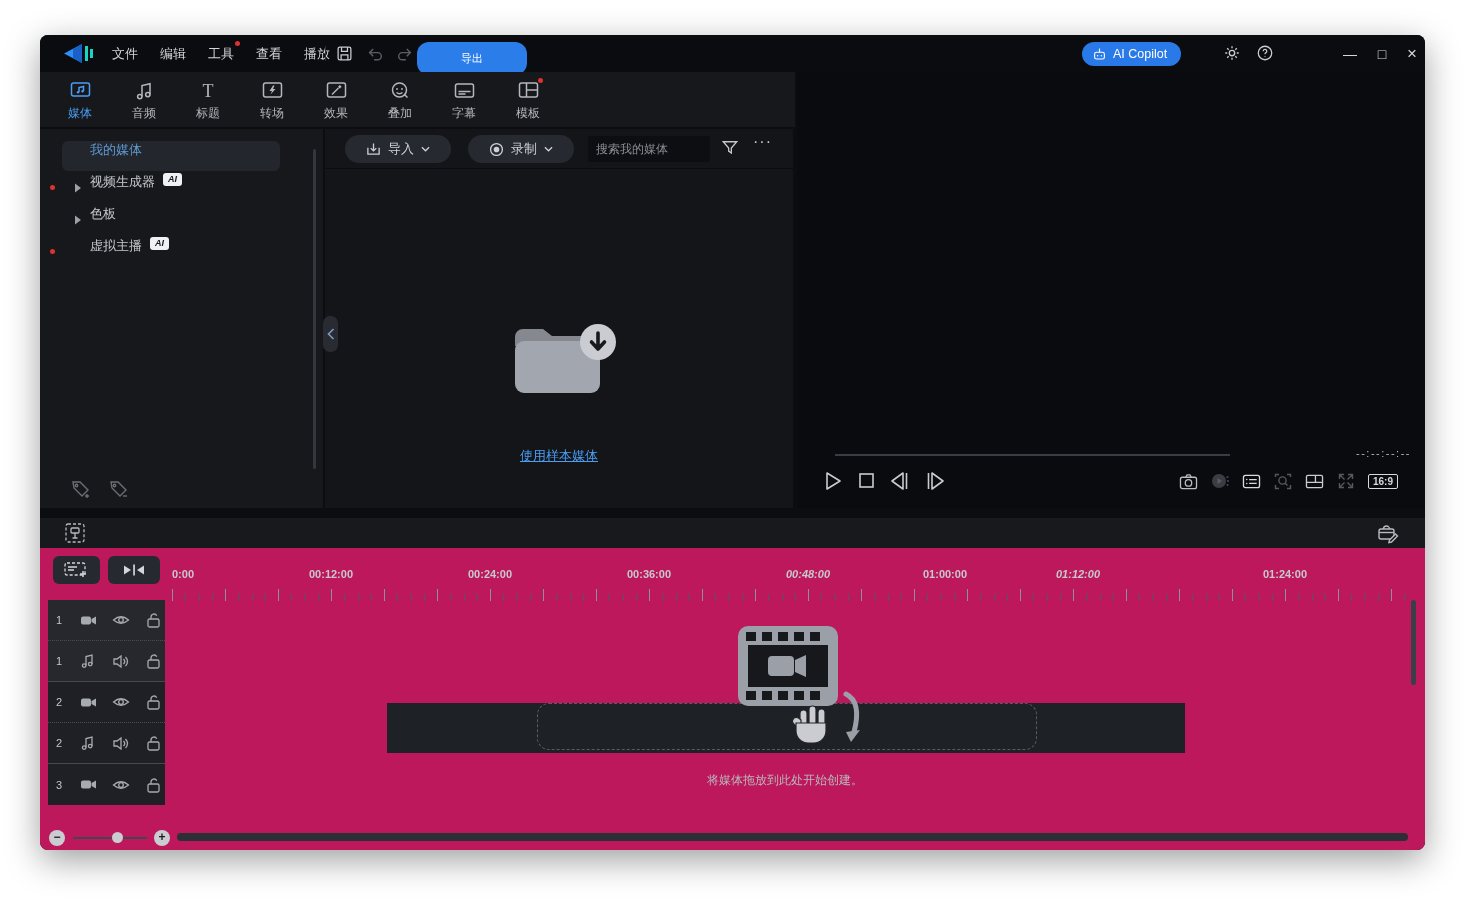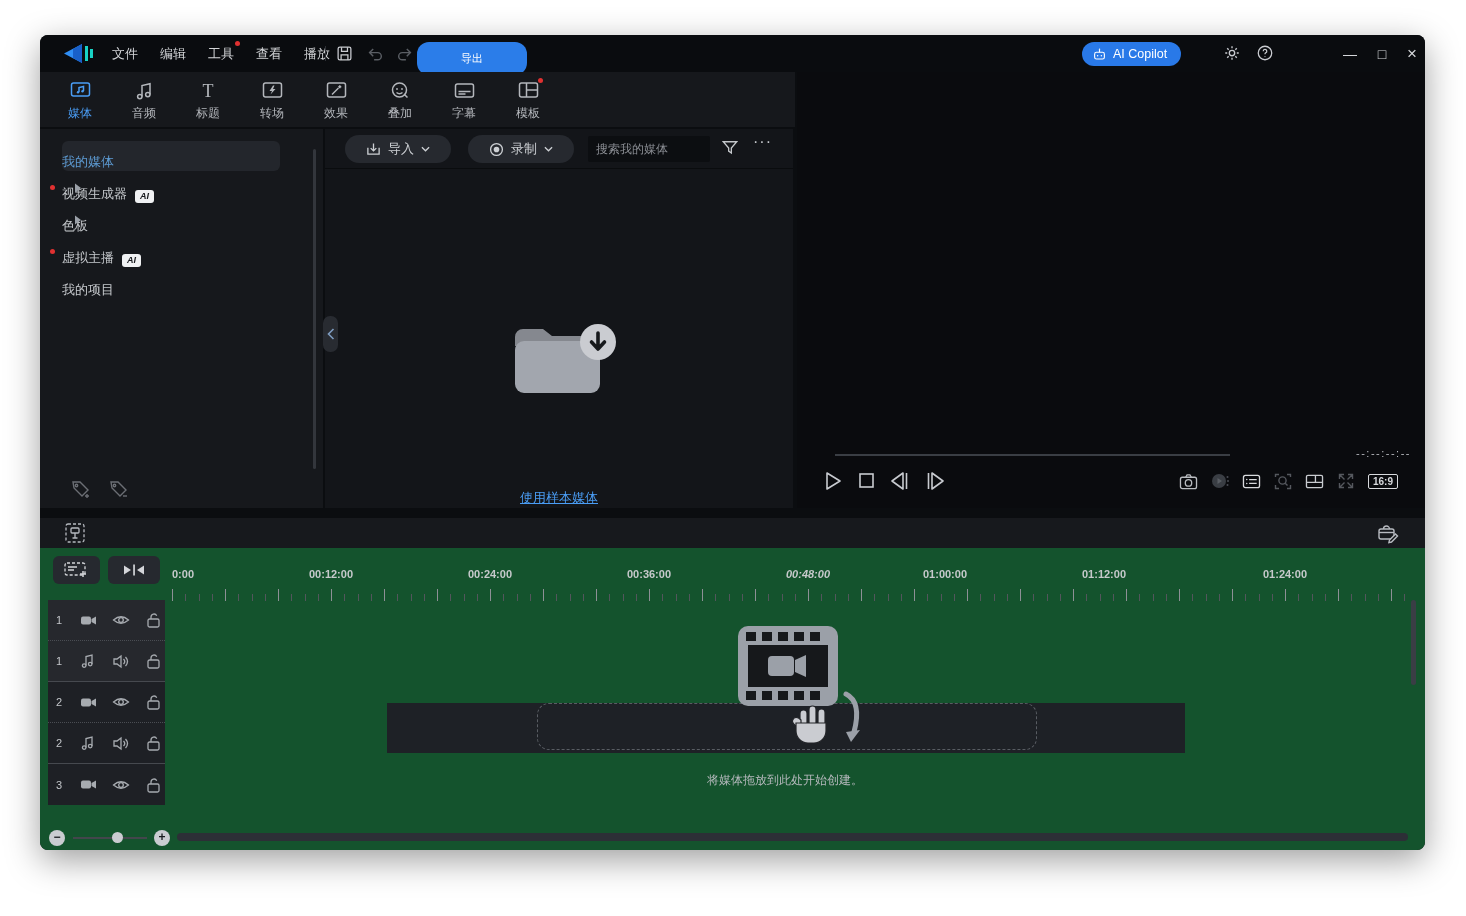--- a/index.html
+++ b/index.html
@@ -31,22 +31,22 @@
             display:flex; padding-left:8px; }
   .tab { width:64px; display:flex; flex-direction:column; align-items:center; justify-content:center; gap:4px;
          padding-top:3px; color:#b4b7bc; }
   .tab .tlabel { font-size:12px; }
   .tab.active { color:#4a9df5; }
   .ticon { position:relative; height:20px; display:flex; align-items:center; justify-content:center; }
   .ticon .dot { position:absolute; right:-4px; top:-3px; width:5px; height:5px; border-radius:50%; background:#e03131; }
 
   
   .sidebar { position:absolute; left:0; top:94px; width:283px; height:379px; background:#16181c; }
-  .side-item { position:absolute; left:22px; width:218px; height:30px; display:flex; align-items:flex-end;
-               border-radius:6px; color:#c6c9cd; font-size:13px; }
+  .side-item { position:absolute; left:22px; width:218px; height:30px; display:flex; align-items:flex-start;
+               border-radius:6px; color:#c6c9cd; font-size:13px; padding-left:28px; }
   .side-item.selected { background:#23262c; color:#5d9bd3; }
   .side-arrow { position:absolute; left:12px; top:10px; color:#9fa; color:#9aa0a8; }
   .red-dot { position:absolute; left:10px; width:5px; height:5px; border-radius:50%; background:#e03131; }
   .ai-badge { margin-left:8px; background:#f0f1f3; color:#17191d; font-style:italic; font-weight:bold;
               font-size:9px; line-height:13px; padding:0 5px; border-radius:3px; }
   .side-scrollbar { position:absolute; left:273px; top:20px; width:3px; height:320px; background:#33363c; border-radius:2px; }
   .tag-ico { position:absolute; top:349px; color:#6b6e74; }
 
   
   .mediapanel { position:absolute; left:285px; top:94px; width:468px; height:379px; background:#131519; }
@@ -67,21 +67,21 @@
   .preview { position:absolute; left:757px; top:37px; width:628px; height:436px; background:#0a0b0e; }
   .progress { position:absolute; left:38px; top:382px; width:395px; height:2px; background:#3a3e44; }
   .timecode { position:absolute; right:14px; top:375px; color:#b6b9be; font-size:11px; letter-spacing:1.5px; }
   .transport { position:absolute; left:26px; top:398px; display:flex; gap:13px; color:#c8cbd0; }
   .pv-icons { position:absolute; left:382px; top:400px; display:flex; gap:13px; align-items:center; }
   .ratio-box { border:1px solid #d8dadd; color:#d8dadd; font-size:10px; font-weight:bold;
                padding:1px 4px; border-radius:2px; }
 
   
   .tl-header { position:absolute; left:0; top:483px; width:1385px; height:30px; background:#17191d; }
-  .tlbody { position:absolute; left:0; top:513px; width:1385px; height:302px; background:#14532d; }
+  .tlbody { position:absolute; left:0; top:513px; width:1385px; height:302px; background:#be185d; }
   .tl-btn { position:absolute; top:8px; height:28px; border-radius:6px; background:#26292f;
             display:flex; align-items:center; justify-content:center; color:#d3d5d9; }
   .rlabel { position:absolute; top:20px; font-size:11px; font-weight:bold; color:#c6c9cb; white-space:nowrap; }
   .rlabel.c { transform:translateX(-50%); }
   #ruler-ticks { position:absolute; left:132px; top:40px; height:13px; width:1245px; }
   .tick { position:absolute; bottom:0; width:1px; background:#53565c; height:7px; }
   .tick.tall { background:#8d9096; height:12px; }
   .trow { position:absolute; left:8px; width:117px; height:41px; display:grid;
           grid-template-columns:24px 32px 34px 27px; align-items:center; padding-left:8px; color:#a7abb0; }
   .trow.light { background:#26282d; }
@@ -270,23 +270,20 @@
             <polygon points="1,0.5 7,5 1,9.5" fill="#9aa0a8"></polygon>
           </svg>
       </span>
       <span>色板</span>
     </div>
     <i class="red-dot" style="top:120px;"></i>
     <div class="side-item" style="top:108px;">
       <span>虚拟主播</span>
       <span class="ai-badge">AI</span>
     </div>
-    <div class="side-item" style="top:140px;">
-      <span>我的项目</span>
-    </div>
     <div class="side-scrollbar"></div>
     <span class="tag-ico" style="left:30px;">
       <svg width="24" height="22" viewBox="0 0 24 22" fill="none" stroke="currentColor" stroke-width="1.4">
         <path d="M3 4 h7 l8 8 -6 6 -8 -8 z"></path>
           <circle cx="6.5" cy="7.5" r="1.2"></circle>
         <path d="M17 16 v4 M15 18 h4"></path>
       </svg>
     </span>
     <span class="tag-ico" style="left:68px;">
       <svg width="24" height="22" viewBox="0 0 24 22" fill="none" stroke="currentColor" stroke-width="1.4">
@@ -341,21 +338,21 @@
         </svg>
     </div>
     <div class="abs" style="left:180px;top:188px;">
       <svg width="114" height="88" viewBox="0 0 114 88">
         <path d="M10 20 a8 8 0 0 1 8-8 h20 l9 7 h30 a8 8 0 0 1 8 8 v2 H10 z" fill="#85888f"></path>
         <rect x="10" y="24" width="85" height="52" rx="9" fill="#a2a6ae"></rect>
         <circle cx="93" cy="25" r="18" fill="#caccd1"></circle>
         <path d="M93 16 v14 M86.5 25 l6.5 7 6.5 -7" stroke="#17191c" stroke-width="3.6" fill="none" stroke-linecap="round" stroke-linejoin="round"></path>
       </svg>
     </div>
-    <div class="mp-link" style="top:318px;margin-top:42px;">使用样本媒体</div>
+    <div class="mp-link" style="top:318px;">使用样本媒体</div>
   </div>
 
   <div class="preview">
     <div class="progress"></div>
     <div class="timecode">--:--:--:--</div>
     <div class="transport">
       <span>
         <svg width="20" height="22" viewBox="0 0 20 22" fill="none" stroke="currentColor" stroke-width="1.6" stroke-linejoin="round">
             <polygon points="4,3 17,11 4,19"></polygon>
           </svg>
@@ -459,21 +456,21 @@
       </svg>
     </div>
 
     <div>
       <span class="rlabel" style="left:132px;">0:00</span>
       <span class="rlabel c" style="left:291px;">00:12:00</span>
       <span class="rlabel c" style="left:450px;">00:24:00</span>
       <span class="rlabel c" style="left:609px;">00:36:00</span>
       <span class="rlabel c" style="left:768px;font-style:italic;">00:48:00</span>
       <span class="rlabel c" style="left:905px;">01:00:00</span>
-      <span class="rlabel c" style="left:1064px;">01:12:00</span>
+      <span class="rlabel c" style="left:1038px;font-style:italic;">01:12:00</span>
       <span class="rlabel c" style="left:1245px;">01:24:00</span>
       <div id="ruler-ticks">
           <div class="tick tall" style="left: 0px;"></div>
           <div class="tick" style="left: 13.25px;"></div>
           <div class="tick" style="left: 26.5px;"></div>
           <div class="tick" style="left: 39.75px;"></div>
           <div class="tick tall" style="left: 53px;"></div>
           <div class="tick" style="left: 66.25px;"></div>
           <div class="tick" style="left: 79.5px;"></div>
           <div class="tick" style="left: 92.75px;"></div>

